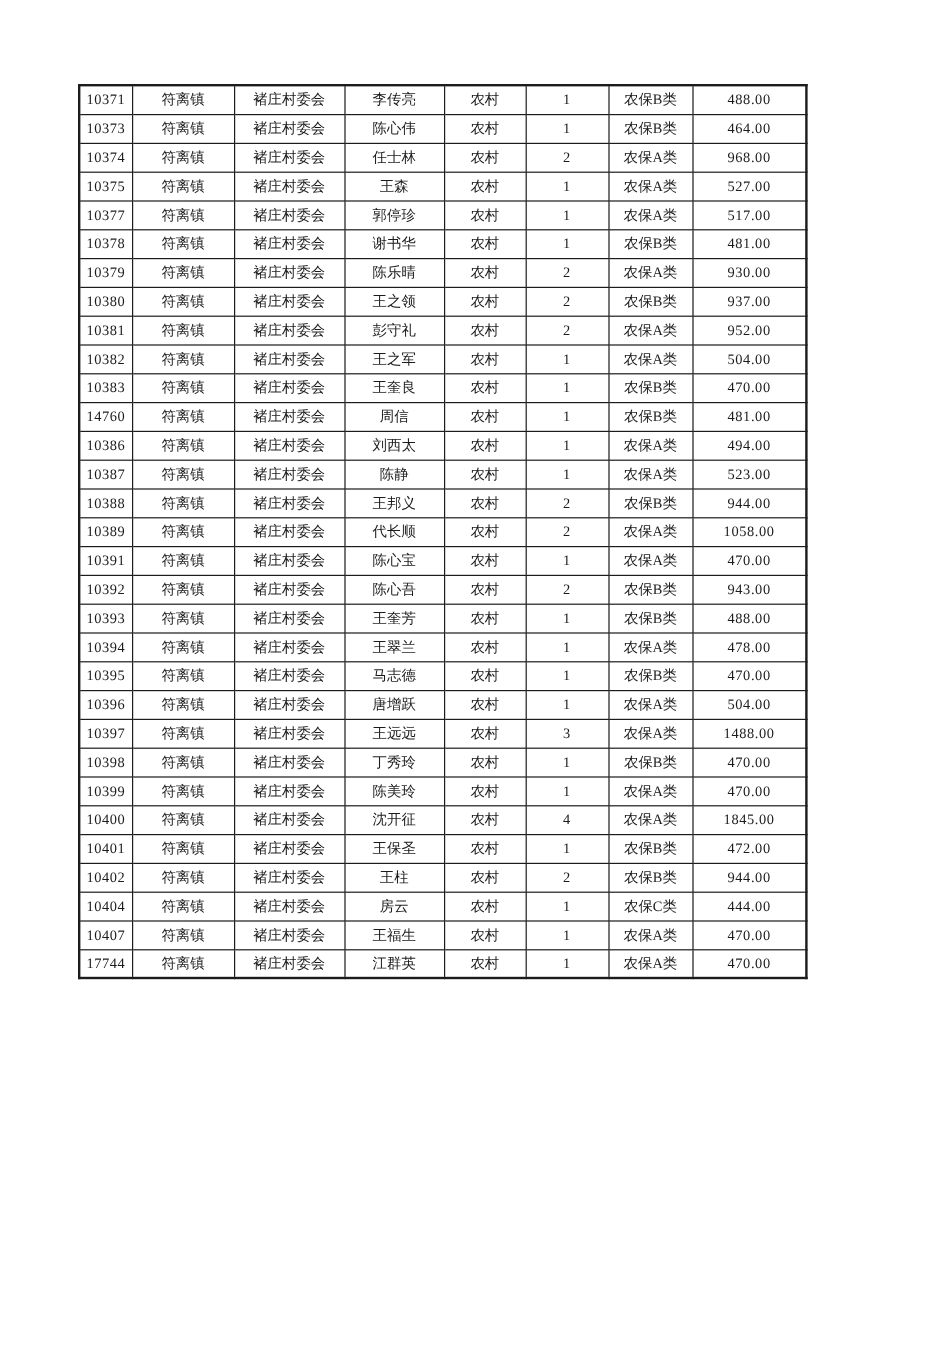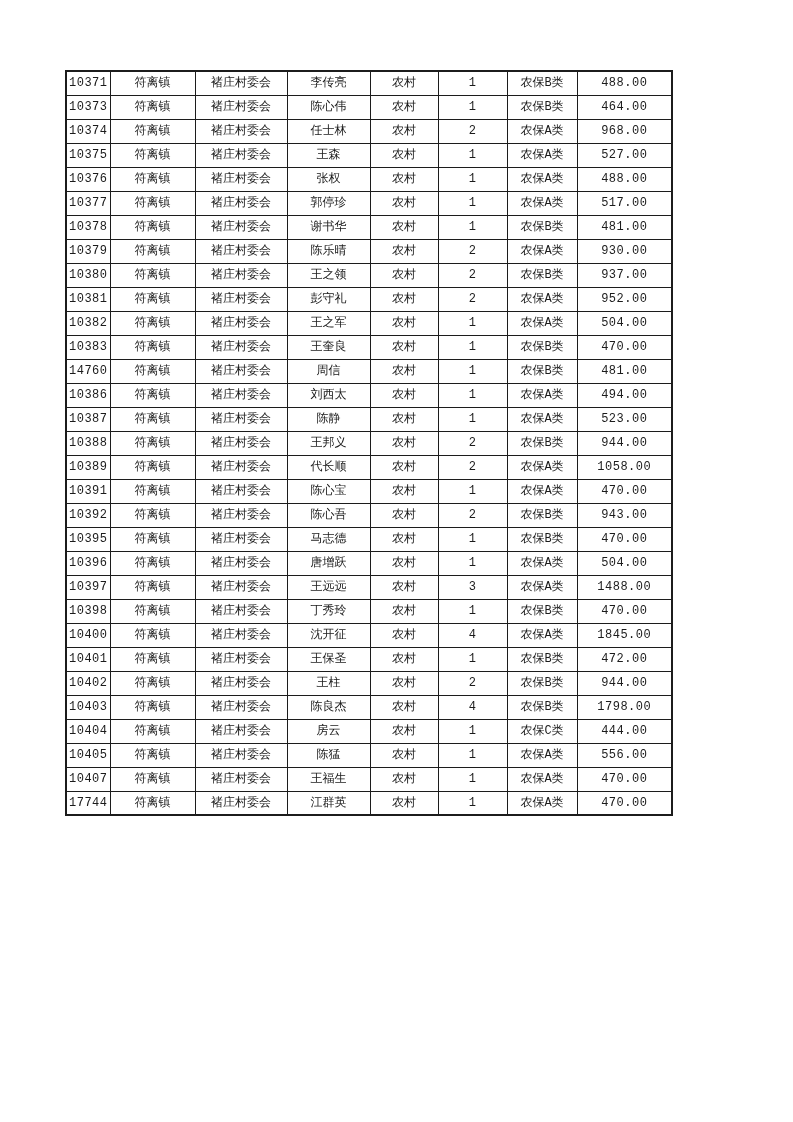--- a/index.html
+++ b/index.html
@@ -11,21 +11,20 @@
     color: #1b1b1b;
     position: relative;
     overflow: hidden;
   }
   .page {
     position: absolute;
     left: 0; top: 0;
     width: 632px;
     height: 1122px;
     background: #ffffff;
-    font-family: Liberation Mono, monospace;
   }
   table.data-table {
     position: absolute;
     left: 65px;
     top: 70px;
     width: 606px;
     border-collapse: collapse;
     table-layout: fixed;
     border: 2px solid #1c1c1c;
   }
@@ -102,268 +101,268 @@
           <td class="num">10375</td>
           <td>符离镇</td>
           <td>褚庄村委会</td>
           <td>王森</td>
           <td>农村</td>
           <td class="num">1</td>
           <td>农保A类</td>
           <td class="num">527.00</td>
         </tr>
         <tr>
-          <td class="num">10376</td>
-          <td>符离镇</td>
-          <td>褚庄村委会</td>
-          <td>张权</td>
-          <td>农村</td>
-          <td class="num">1</td>
-          <td>农保A类</td>
+          <td class="num">10377</td>
+          <td>符离镇</td>
+          <td>褚庄村委会</td>
+          <td>郭停珍</td>
+          <td>农村</td>
+          <td class="num">1</td>
+          <td>农保A类</td>
+          <td class="num">517.00</td>
+        </tr>
+        <tr>
+          <td class="num">10378</td>
+          <td>符离镇</td>
+          <td>褚庄村委会</td>
+          <td>谢书华</td>
+          <td>农村</td>
+          <td class="num">1</td>
+          <td>农保B类</td>
+          <td class="num">481.00</td>
+        </tr>
+        <tr>
+          <td class="num">10379</td>
+          <td>符离镇</td>
+          <td>褚庄村委会</td>
+          <td>陈乐晴</td>
+          <td>农村</td>
+          <td class="num">2</td>
+          <td>农保A类</td>
+          <td class="num">930.00</td>
+        </tr>
+        <tr>
+          <td class="num">10380</td>
+          <td>符离镇</td>
+          <td>褚庄村委会</td>
+          <td>王之领</td>
+          <td>农村</td>
+          <td class="num">2</td>
+          <td>农保B类</td>
+          <td class="num">937.00</td>
+        </tr>
+        <tr>
+          <td class="num">10381</td>
+          <td>符离镇</td>
+          <td>褚庄村委会</td>
+          <td>彭守礼</td>
+          <td>农村</td>
+          <td class="num">2</td>
+          <td>农保A类</td>
+          <td class="num">952.00</td>
+        </tr>
+        <tr>
+          <td class="num">10382</td>
+          <td>符离镇</td>
+          <td>褚庄村委会</td>
+          <td>王之军</td>
+          <td>农村</td>
+          <td class="num">1</td>
+          <td>农保A类</td>
+          <td class="num">504.00</td>
+        </tr>
+        <tr>
+          <td class="num">10383</td>
+          <td>符离镇</td>
+          <td>褚庄村委会</td>
+          <td>王奎良</td>
+          <td>农村</td>
+          <td class="num">1</td>
+          <td>农保B类</td>
+          <td class="num">470.00</td>
+        </tr>
+        <tr>
+          <td class="num">14760</td>
+          <td>符离镇</td>
+          <td>褚庄村委会</td>
+          <td>周信</td>
+          <td>农村</td>
+          <td class="num">1</td>
+          <td>农保B类</td>
+          <td class="num">481.00</td>
+        </tr>
+        <tr>
+          <td class="num">10386</td>
+          <td>符离镇</td>
+          <td>褚庄村委会</td>
+          <td>刘西太</td>
+          <td>农村</td>
+          <td class="num">1</td>
+          <td>农保A类</td>
+          <td class="num">494.00</td>
+        </tr>
+        <tr>
+          <td class="num">10387</td>
+          <td>符离镇</td>
+          <td>褚庄村委会</td>
+          <td>陈静</td>
+          <td>农村</td>
+          <td class="num">1</td>
+          <td>农保A类</td>
+          <td class="num">523.00</td>
+        </tr>
+        <tr>
+          <td class="num">10388</td>
+          <td>符离镇</td>
+          <td>褚庄村委会</td>
+          <td>王邦义</td>
+          <td>农村</td>
+          <td class="num">2</td>
+          <td>农保B类</td>
+          <td class="num">944.00</td>
+        </tr>
+        <tr>
+          <td class="num">10389</td>
+          <td>符离镇</td>
+          <td>褚庄村委会</td>
+          <td>代长顺</td>
+          <td>农村</td>
+          <td class="num">2</td>
+          <td>农保A类</td>
+          <td class="num">1058.00</td>
+        </tr>
+        <tr>
+          <td class="num">10391</td>
+          <td>符离镇</td>
+          <td>褚庄村委会</td>
+          <td>陈心宝</td>
+          <td>农村</td>
+          <td class="num">1</td>
+          <td>农保A类</td>
+          <td class="num">470.00</td>
+        </tr>
+        <tr>
+          <td class="num">10392</td>
+          <td>符离镇</td>
+          <td>褚庄村委会</td>
+          <td>陈心吾</td>
+          <td>农村</td>
+          <td class="num">2</td>
+          <td>农保B类</td>
+          <td class="num">943.00</td>
+        </tr>
+        <tr>
+          <td class="num">10393</td>
+          <td>符离镇</td>
+          <td>褚庄村委会</td>
+          <td>王奎芳</td>
+          <td>农村</td>
+          <td class="num">1</td>
+          <td>农保B类</td>
           <td class="num">488.00</td>
         </tr>
         <tr>
-          <td class="num">10377</td>
-          <td>符离镇</td>
-          <td>褚庄村委会</td>
-          <td>郭停珍</td>
-          <td>农村</td>
-          <td class="num">1</td>
-          <td>农保A类</td>
-          <td class="num">517.00</td>
-        </tr>
-        <tr>
-          <td class="num">10378</td>
-          <td>符离镇</td>
-          <td>褚庄村委会</td>
-          <td>谢书华</td>
-          <td>农村</td>
-          <td class="num">1</td>
-          <td>农保B类</td>
-          <td class="num">481.00</td>
-        </tr>
-        <tr>
-          <td class="num">10379</td>
-          <td>符离镇</td>
-          <td>褚庄村委会</td>
-          <td>陈乐晴</td>
-          <td>农村</td>
-          <td class="num">2</td>
-          <td>农保A类</td>
-          <td class="num">930.00</td>
-        </tr>
-        <tr>
-          <td class="num">10380</td>
-          <td>符离镇</td>
-          <td>褚庄村委会</td>
-          <td>王之领</td>
-          <td>农村</td>
-          <td class="num">2</td>
-          <td>农保B类</td>
-          <td class="num">937.00</td>
-        </tr>
-        <tr>
-          <td class="num">10381</td>
-          <td>符离镇</td>
-          <td>褚庄村委会</td>
-          <td>彭守礼</td>
-          <td>农村</td>
-          <td class="num">2</td>
-          <td>农保A类</td>
-          <td class="num">952.00</td>
-        </tr>
-        <tr>
-          <td class="num">10382</td>
-          <td>符离镇</td>
-          <td>褚庄村委会</td>
-          <td>王之军</td>
+          <td class="num">10394</td>
+          <td>符离镇</td>
+          <td>褚庄村委会</td>
+          <td>王翠兰</td>
+          <td>农村</td>
+          <td class="num">1</td>
+          <td>农保A类</td>
+          <td class="num">478.00</td>
+        </tr>
+        <tr>
+          <td class="num">10395</td>
+          <td>符离镇</td>
+          <td>褚庄村委会</td>
+          <td>马志德</td>
+          <td>农村</td>
+          <td class="num">1</td>
+          <td>农保B类</td>
+          <td class="num">470.00</td>
+        </tr>
+        <tr>
+          <td class="num">10396</td>
+          <td>符离镇</td>
+          <td>褚庄村委会</td>
+          <td>唐增跃</td>
           <td>农村</td>
           <td class="num">1</td>
           <td>农保A类</td>
           <td class="num">504.00</td>
         </tr>
         <tr>
-          <td class="num">10383</td>
-          <td>符离镇</td>
-          <td>褚庄村委会</td>
-          <td>王奎良</td>
-          <td>农村</td>
-          <td class="num">1</td>
-          <td>农保B类</td>
-          <td class="num">470.00</td>
-        </tr>
-        <tr>
-          <td class="num">14760</td>
-          <td>符离镇</td>
-          <td>褚庄村委会</td>
-          <td>周信</td>
-          <td>农村</td>
-          <td class="num">1</td>
-          <td>农保B类</td>
-          <td class="num">481.00</td>
-        </tr>
-        <tr>
-          <td class="num">10386</td>
-          <td>符离镇</td>
-          <td>褚庄村委会</td>
-          <td>刘西太</td>
-          <td>农村</td>
-          <td class="num">1</td>
-          <td>农保A类</td>
-          <td class="num">494.00</td>
-        </tr>
-        <tr>
-          <td class="num">10387</td>
-          <td>符离镇</td>
-          <td>褚庄村委会</td>
-          <td>陈静</td>
-          <td>农村</td>
-          <td class="num">1</td>
-          <td>农保A类</td>
-          <td class="num">523.00</td>
-        </tr>
-        <tr>
-          <td class="num">10388</td>
-          <td>符离镇</td>
-          <td>褚庄村委会</td>
-          <td>王邦义</td>
+          <td class="num">10397</td>
+          <td>符离镇</td>
+          <td>褚庄村委会</td>
+          <td>王远远</td>
+          <td>农村</td>
+          <td class="num">3</td>
+          <td>农保A类</td>
+          <td class="num">1488.00</td>
+        </tr>
+        <tr>
+          <td class="num">10398</td>
+          <td>符离镇</td>
+          <td>褚庄村委会</td>
+          <td>丁秀玲</td>
+          <td>农村</td>
+          <td class="num">1</td>
+          <td>农保B类</td>
+          <td class="num">470.00</td>
+        </tr>
+        <tr>
+          <td class="num">10399</td>
+          <td>符离镇</td>
+          <td>褚庄村委会</td>
+          <td>陈美玲</td>
+          <td>农村</td>
+          <td class="num">1</td>
+          <td>农保A类</td>
+          <td class="num">470.00</td>
+        </tr>
+        <tr>
+          <td class="num">10400</td>
+          <td>符离镇</td>
+          <td>褚庄村委会</td>
+          <td>沈开征</td>
+          <td>农村</td>
+          <td class="num">4</td>
+          <td>农保A类</td>
+          <td class="num">1845.00</td>
+        </tr>
+        <tr>
+          <td class="num">10401</td>
+          <td>符离镇</td>
+          <td>褚庄村委会</td>
+          <td>王保圣</td>
+          <td>农村</td>
+          <td class="num">1</td>
+          <td>农保B类</td>
+          <td class="num">472.00</td>
+        </tr>
+        <tr>
+          <td class="num">10402</td>
+          <td>符离镇</td>
+          <td>褚庄村委会</td>
+          <td>王柱</td>
           <td>农村</td>
           <td class="num">2</td>
           <td>农保B类</td>
           <td class="num">944.00</td>
-        </tr>
-        <tr>
-          <td class="num">10389</td>
-          <td>符离镇</td>
-          <td>褚庄村委会</td>
-          <td>代长顺</td>
-          <td>农村</td>
-          <td class="num">2</td>
-          <td>农保A类</td>
-          <td class="num">1058.00</td>
-        </tr>
-        <tr>
-          <td class="num">10391</td>
-          <td>符离镇</td>
-          <td>褚庄村委会</td>
-          <td>陈心宝</td>
-          <td>农村</td>
-          <td class="num">1</td>
-          <td>农保A类</td>
-          <td class="num">470.00</td>
-        </tr>
-        <tr>
-          <td class="num">10392</td>
-          <td>符离镇</td>
-          <td>褚庄村委会</td>
-          <td>陈心吾</td>
-          <td>农村</td>
-          <td class="num">2</td>
-          <td>农保B类</td>
-          <td class="num">943.00</td>
-        </tr>
-        <tr>
-          <td class="num">10395</td>
-          <td>符离镇</td>
-          <td>褚庄村委会</td>
-          <td>马志德</td>
-          <td>农村</td>
-          <td class="num">1</td>
-          <td>农保B类</td>
-          <td class="num">470.00</td>
-        </tr>
-        <tr>
-          <td class="num">10396</td>
-          <td>符离镇</td>
-          <td>褚庄村委会</td>
-          <td>唐增跃</td>
-          <td>农村</td>
-          <td class="num">1</td>
-          <td>农保A类</td>
-          <td class="num">504.00</td>
-        </tr>
-        <tr>
-          <td class="num">10397</td>
-          <td>符离镇</td>
-          <td>褚庄村委会</td>
-          <td>王远远</td>
-          <td>农村</td>
-          <td class="num">3</td>
-          <td>农保A类</td>
-          <td class="num">1488.00</td>
-        </tr>
-        <tr>
-          <td class="num">10398</td>
-          <td>符离镇</td>
-          <td>褚庄村委会</td>
-          <td>丁秀玲</td>
-          <td>农村</td>
-          <td class="num">1</td>
-          <td>农保B类</td>
-          <td class="num">470.00</td>
-        </tr>
-        <tr>
-          <td class="num">10400</td>
-          <td>符离镇</td>
-          <td>褚庄村委会</td>
-          <td>沈开征</td>
-          <td>农村</td>
-          <td class="num">4</td>
-          <td>农保A类</td>
-          <td class="num">1845.00</td>
-        </tr>
-        <tr>
-          <td class="num">10401</td>
-          <td>符离镇</td>
-          <td>褚庄村委会</td>
-          <td>王保圣</td>
-          <td>农村</td>
-          <td class="num">1</td>
-          <td>农保B类</td>
-          <td class="num">472.00</td>
-        </tr>
-        <tr>
-          <td class="num">10402</td>
-          <td>符离镇</td>
-          <td>褚庄村委会</td>
-          <td>王柱</td>
-          <td>农村</td>
-          <td class="num">2</td>
-          <td>农保B类</td>
-          <td class="num">944.00</td>
-        </tr>
-        <tr>
-          <td class="num">10403</td>
-          <td>符离镇</td>
-          <td>褚庄村委会</td>
-          <td>陈良杰</td>
-          <td>农村</td>
-          <td class="num">4</td>
-          <td>农保B类</td>
-          <td class="num">1798.00</td>
         </tr>
         <tr>
           <td class="num">10404</td>
           <td>符离镇</td>
           <td>褚庄村委会</td>
           <td>房云</td>
           <td>农村</td>
           <td class="num">1</td>
           <td>农保C类</td>
           <td class="num">444.00</td>
-        </tr>
-        <tr>
-          <td class="num">10405</td>
-          <td>符离镇</td>
-          <td>褚庄村委会</td>
-          <td>陈猛</td>
-          <td>农村</td>
-          <td class="num">1</td>
-          <td>农保A类</td>
-          <td class="num">556.00</td>
         </tr>
         <tr>
           <td class="num">10407</td>
           <td>符离镇</td>
           <td>褚庄村委会</td>
           <td>王福生</td>
           <td>农村</td>
           <td class="num">1</td>
           <td>农保A类</td>
           <td class="num">470.00</td>

